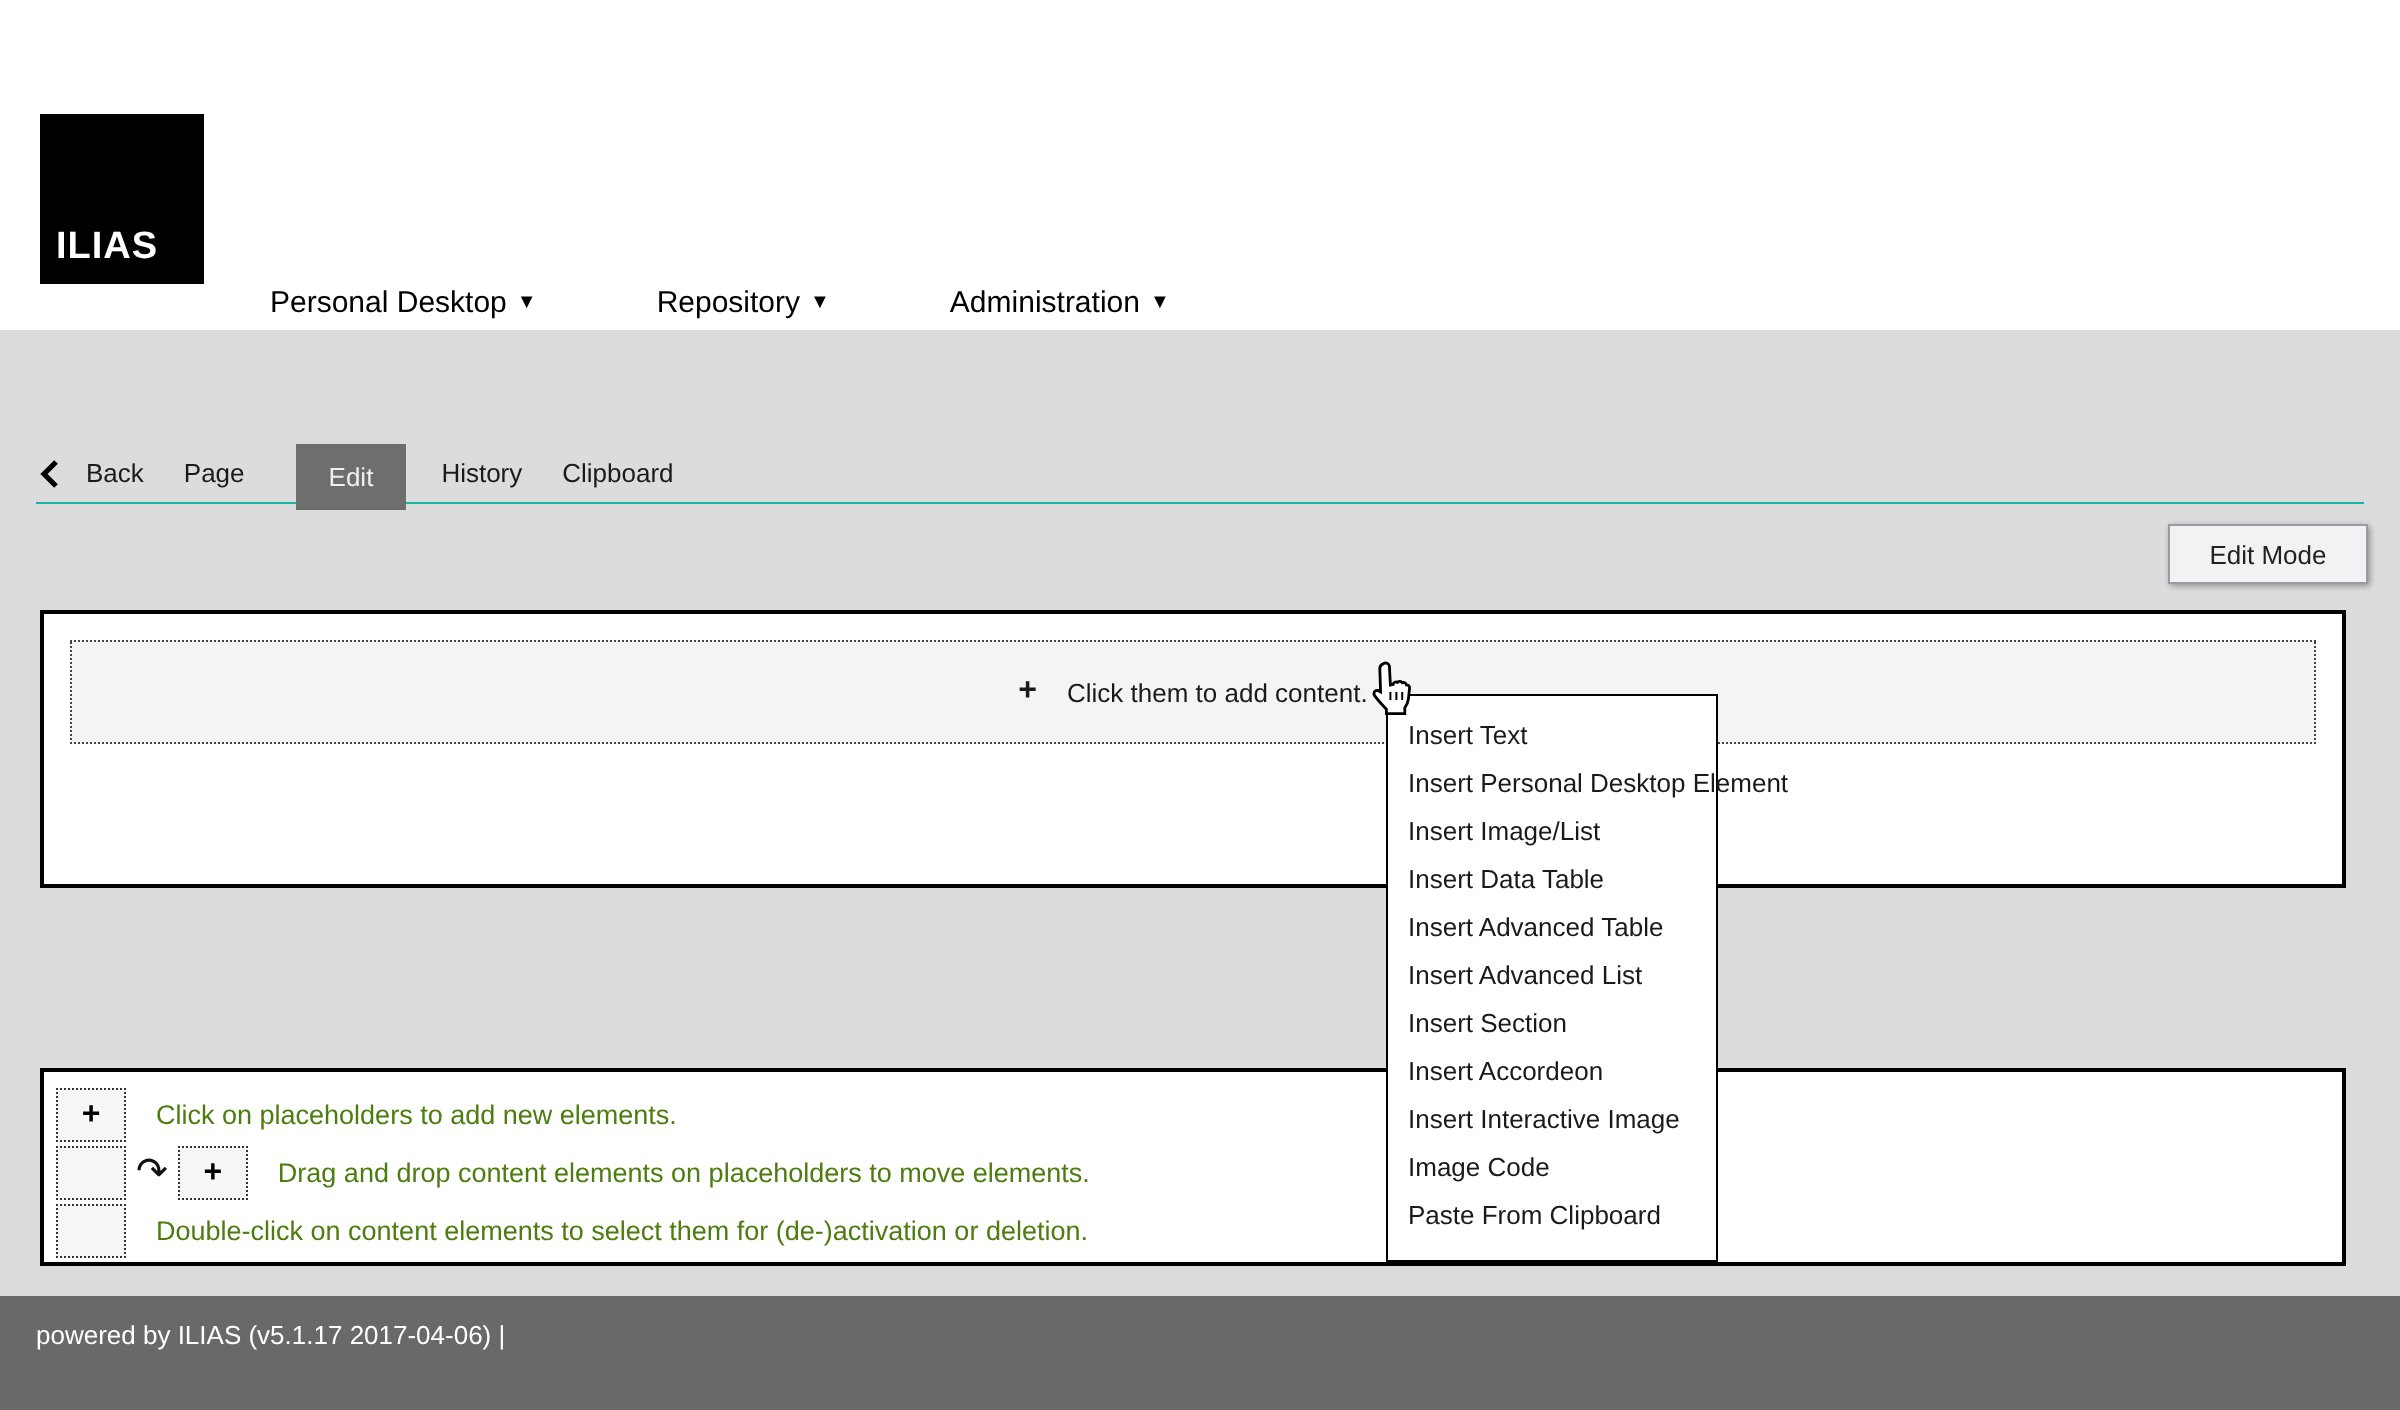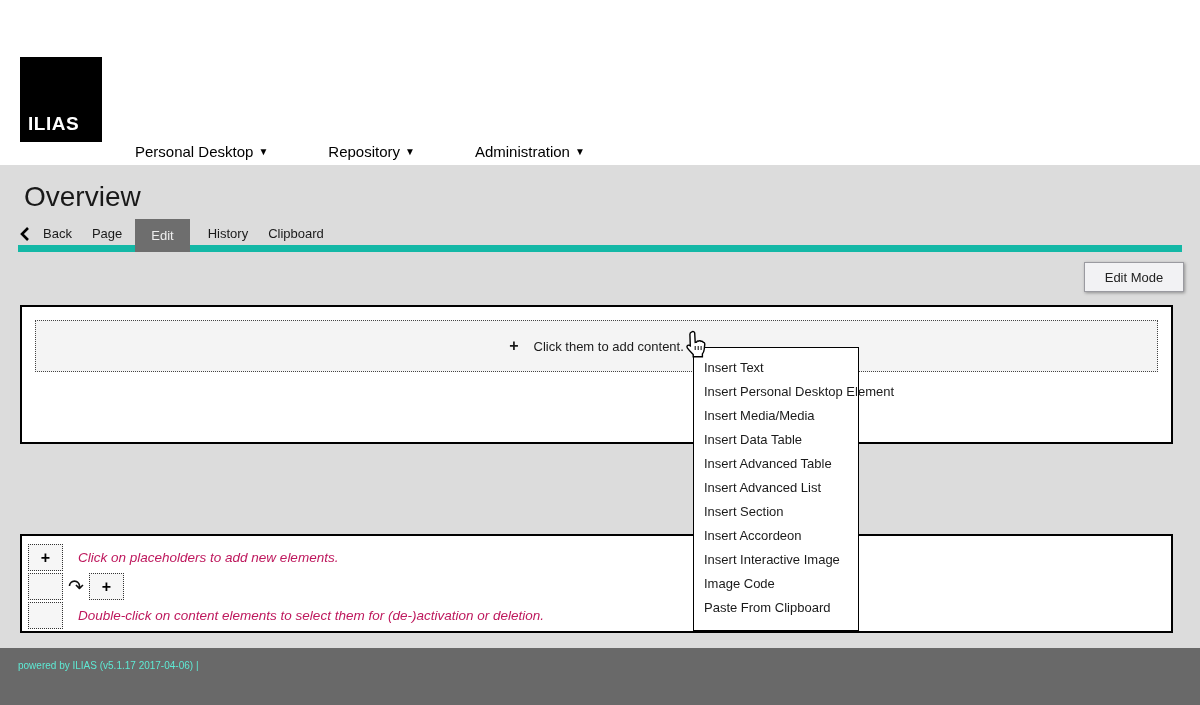--- a/index.html
+++ b/index.html
@@ -59,32 +59,32 @@
   .main {
     position: absolute; top: 165px; left: 0; width: 1200px; height: 483px;
     background: #dcdcdc;
   }
   .page-title {
     position: absolute; left: 24px; top: 16px;
     font-size: 28px; font-weight: 400; color: #191919; margin: 0;
   }
   .tabbar {
     position: absolute; left: 18px; right: 18px; top: 57px; height: 30px;
-    border-bottom: 7px solid #14b8a6;
+    border-bottom: 1px solid #14b8a6;
     display: flex; align-items: center;
   }
   .tab-chevron { margin: 0 4px 0 2px; display: flex; align-items: center; cursor: pointer; }
   .tab {
     padding: 0 10px; font-size: 13px; color: #1a1a1a;
     height: 30px; display: flex; align-items: center; cursor: pointer;
   }
   .tab.active {
     background: #6e6e6e; color: #efefef;
     height: 33px; margin-bottom: -3px; padding: 0 16px;
-    margin-left: 3px; margin-right: 8px;
+    margin-left: 16px; margin-right: 8px;
   }
   .edit-mode-btn {
     position: absolute; top: 97px; right: 16px; width: 100px; height: 30px;
     background: #f2f2f4; border: 1px solid #9a9aa0;
     box-shadow: 1px 1px 3px rgba(0,0,0,0.35);
     font-size: 13px; color: #222222;
     display: flex; align-items: center; justify-content: center;
     cursor: pointer;
   }
 
@@ -105,40 +105,40 @@
     background: #ffffff; border: 2px solid #000000;
     padding: 7px 0 0 6px;
   }
   .help-row { display: flex; align-items: center; height: 29px; }
   .ph-icon {
     width: 35px; height: 27px; border: 1px dotted #333333; background: #f6f6f6;
     display: flex; align-items: center; justify-content: center;
     font-weight: bold; font-size: 16px; color: #000; flex: 0 0 auto;
   }
   .move-arrow { font-size: 19px; color: #111; margin: 0 5px; line-height: 1; }
-  .help-text { font-style: italic; font-size: 13.5px; color: #be185d; margin-left: 15px; white-space: nowrap; }
+  .help-text { font-size: 13.5px; color: #4d7c0f; margin-left: 15px; white-space: nowrap; }
 
   
   .insert-menu {
     position: absolute; left: 693px; top: 347px; width: 166px;
     background: #ffffff; border: 1px solid #000000;
     padding: 8px 0 10px 0; z-index: 10;
   }
   .menu-item {
     font-size: 13px; color: #1a1a1a; line-height: 24px; padding: 0 10px;
     cursor: pointer; white-space: nowrap;
   }
 
   
   .hand-cursor { position: absolute; left: 683px; top: 330px; z-index: 20; }
 
   
   .footer {
     position: absolute; top: 648px; left: 0; width: 1200px; height: 57px;
-    background: #696969; color: #5eead4; font-size: 10px;
+    background: #696969; color: #ffffff; font-size: 13px;
     padding: 12px 0 0 18px;
   }
 </style>
 </head>
 <body>
 
 <div class="topbar">
   <span class="topbar-title">Open Source eLearning</span>
   <div class="topbar-icons">
     <div class="icon-btn mail">
@@ -182,21 +182,20 @@
       <span class="nav-caret">▼</span>
     </div>
     <div class="nav-item">
       <span>Administration</span>
       <span class="nav-caret">▼</span>
     </div>
   </div>
 </div>
 
 <div class="main">
-  <h1 class="page-title">Overview</h1>
 
   <div class="tabbar">
     <span class="tab-chevron">
       <svg width="9" height="14" viewBox="0 0 9 14">
           <polyline points="8,1 2,7 8,13" stroke="#000000" stroke-width="2.6" fill="none"></polyline>
         </svg>
     </span>
     <div class="tab">Back</div>
     <div class="tab">Page</div>
     <div class="tab active">Edit</div>
@@ -215,32 +214,33 @@
 
   <div class="help-box">
     <div class="help-row">
       <span class="ph-icon">+</span>
       <span class="help-text">Click on placeholders to add new elements.</span>
     </div>
     <div class="help-row">
       <span class="ph-icon"></span>
       <span class="move-arrow">↷</span>
       <span class="ph-icon">+</span>
+      <span class="help-text">Drag and drop content elements on placeholders to move elements.</span>
     </div>
     <div class="help-row">
       <span class="ph-icon"></span>
       <span class="help-text">Double-click on content elements to select them for (de-)activation or deletion.</span>
     </div>
   </div>
 </div>
 
 <div class="insert-menu">
   <div class="menu-item">Insert Text</div>
   <div class="menu-item">Insert Personal Desktop Element</div>
-  <div class="menu-item">Insert Media/Media</div>
+  <div class="menu-item">Insert Image/List</div>
   <div class="menu-item">Insert Data Table</div>
   <div class="menu-item">Insert Advanced Table</div>
   <div class="menu-item">Insert Advanced List</div>
   <div class="menu-item">Insert Section</div>
   <div class="menu-item">Insert Accordeon</div>
   <div class="menu-item">Insert Interactive Image</div>
   <div class="menu-item">Image Code</div>
   <div class="menu-item">Paste From Clipboard</div>
 </div>
 

